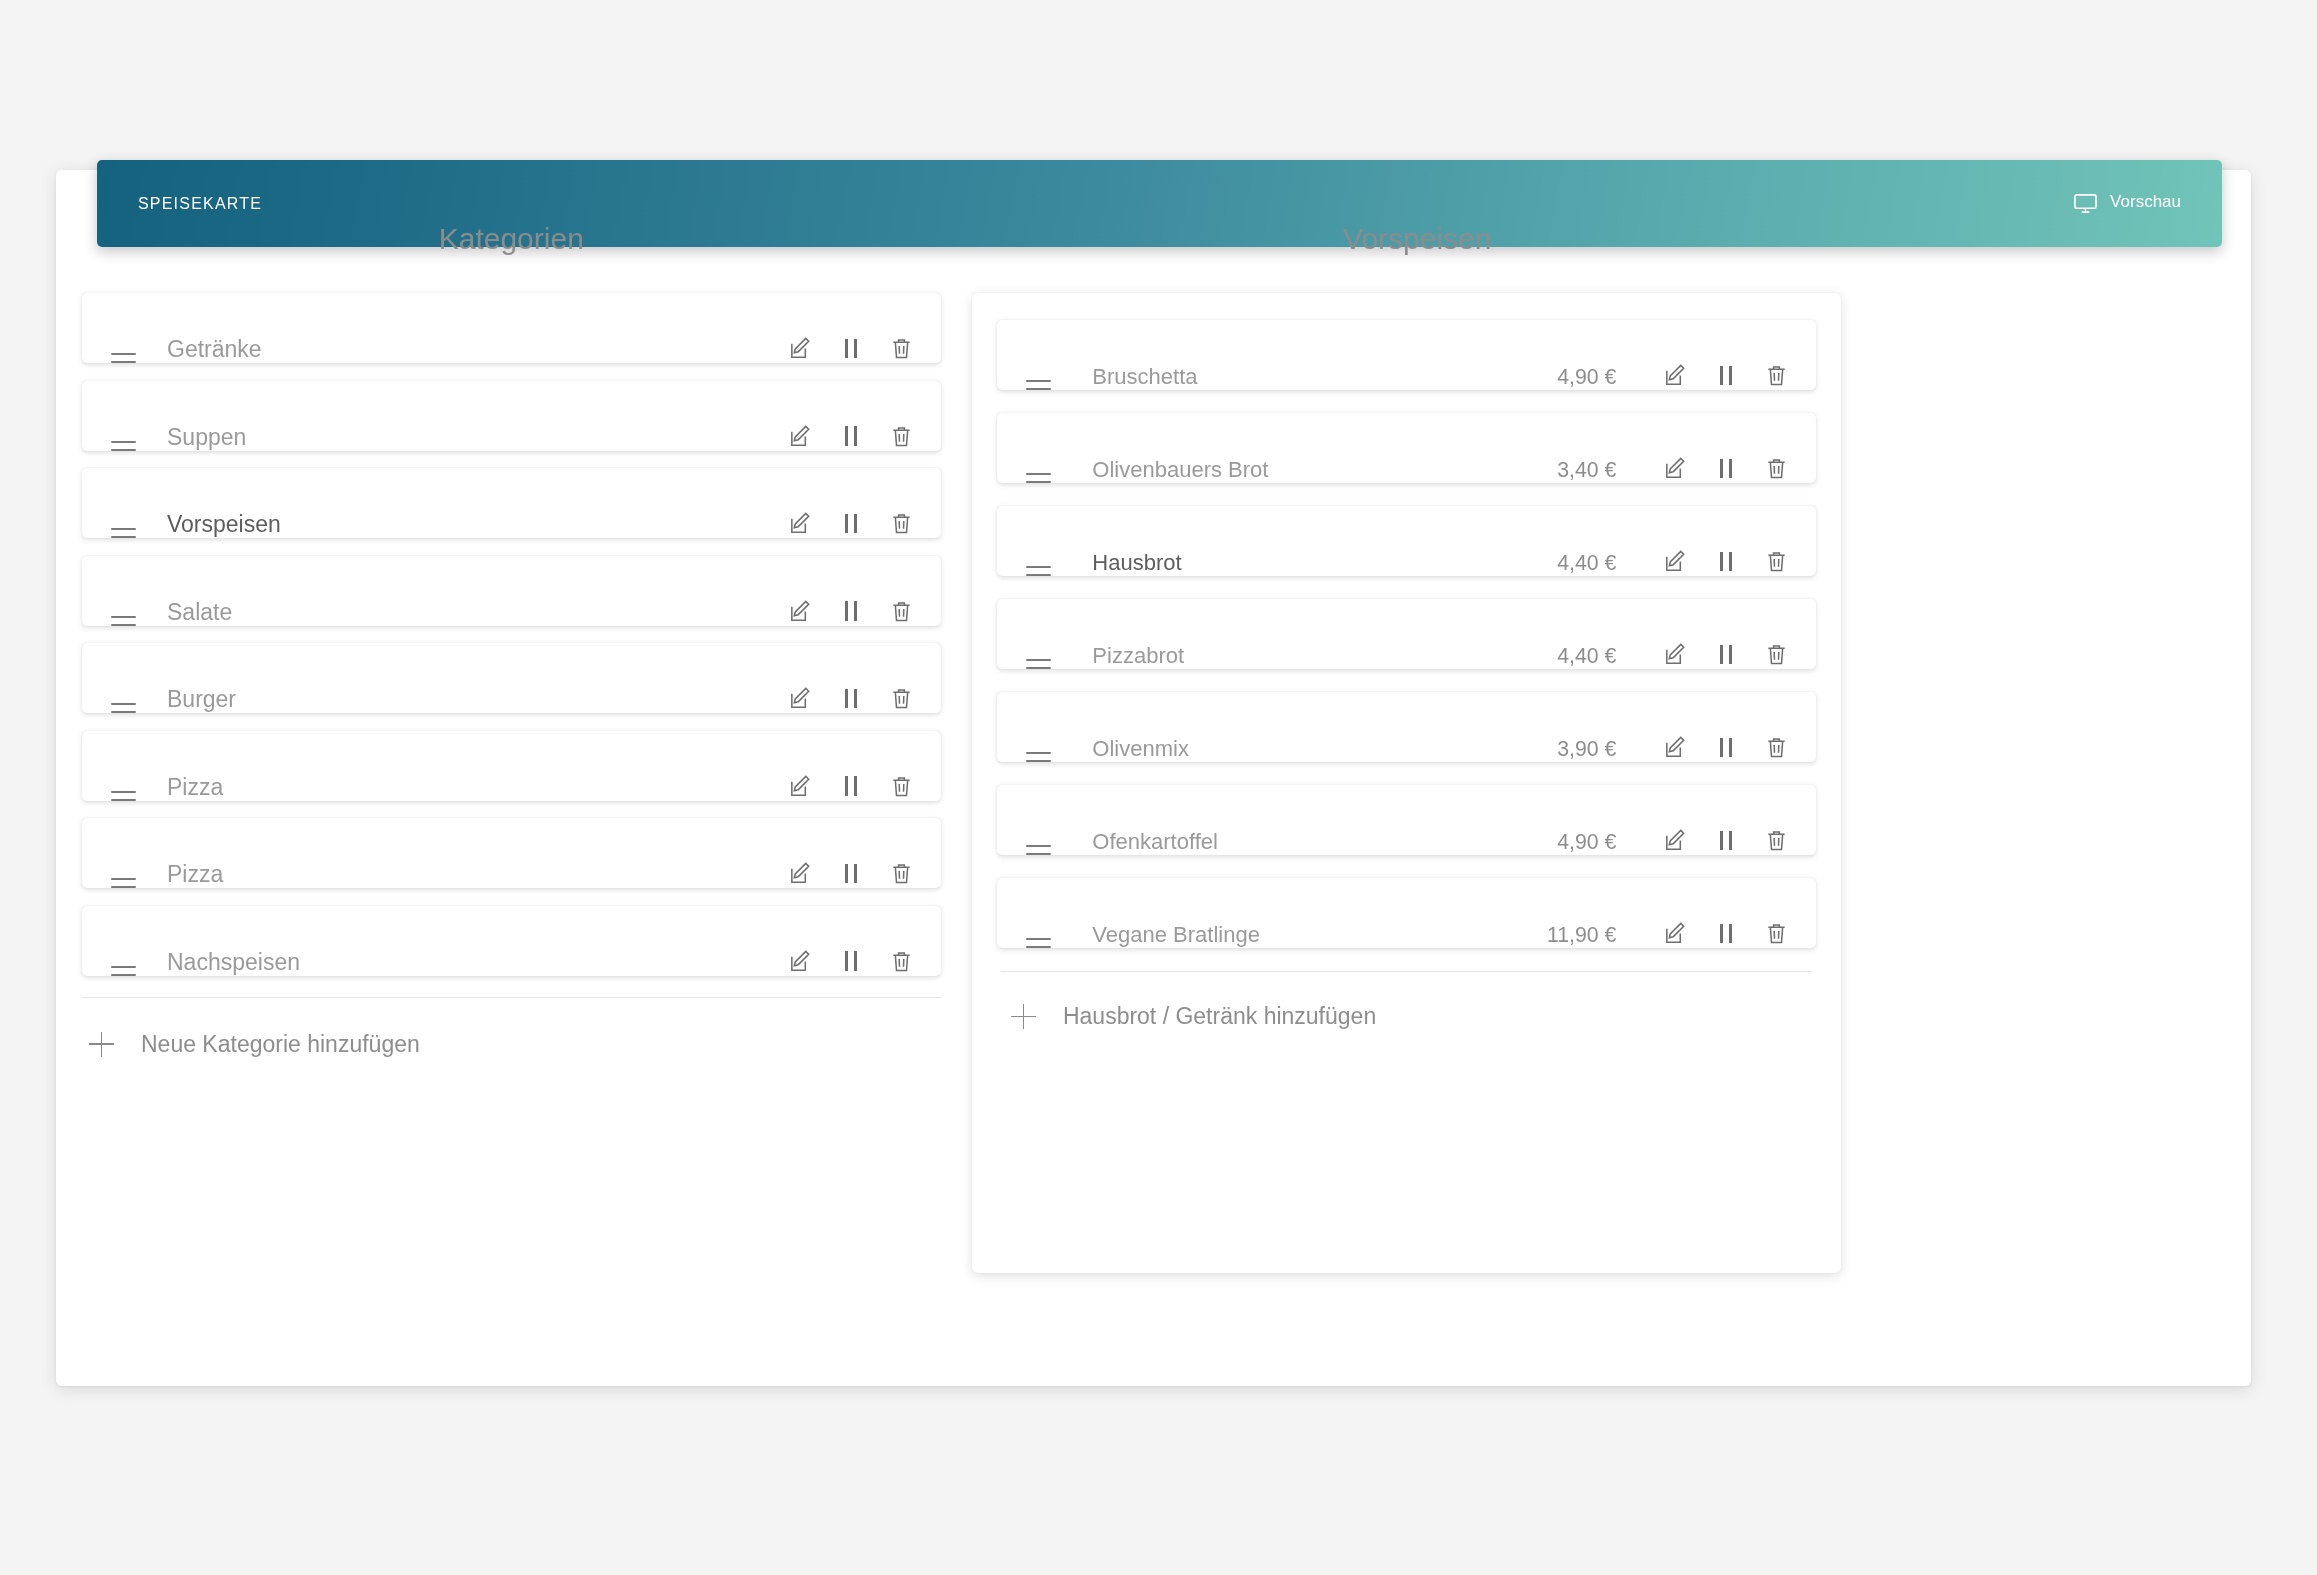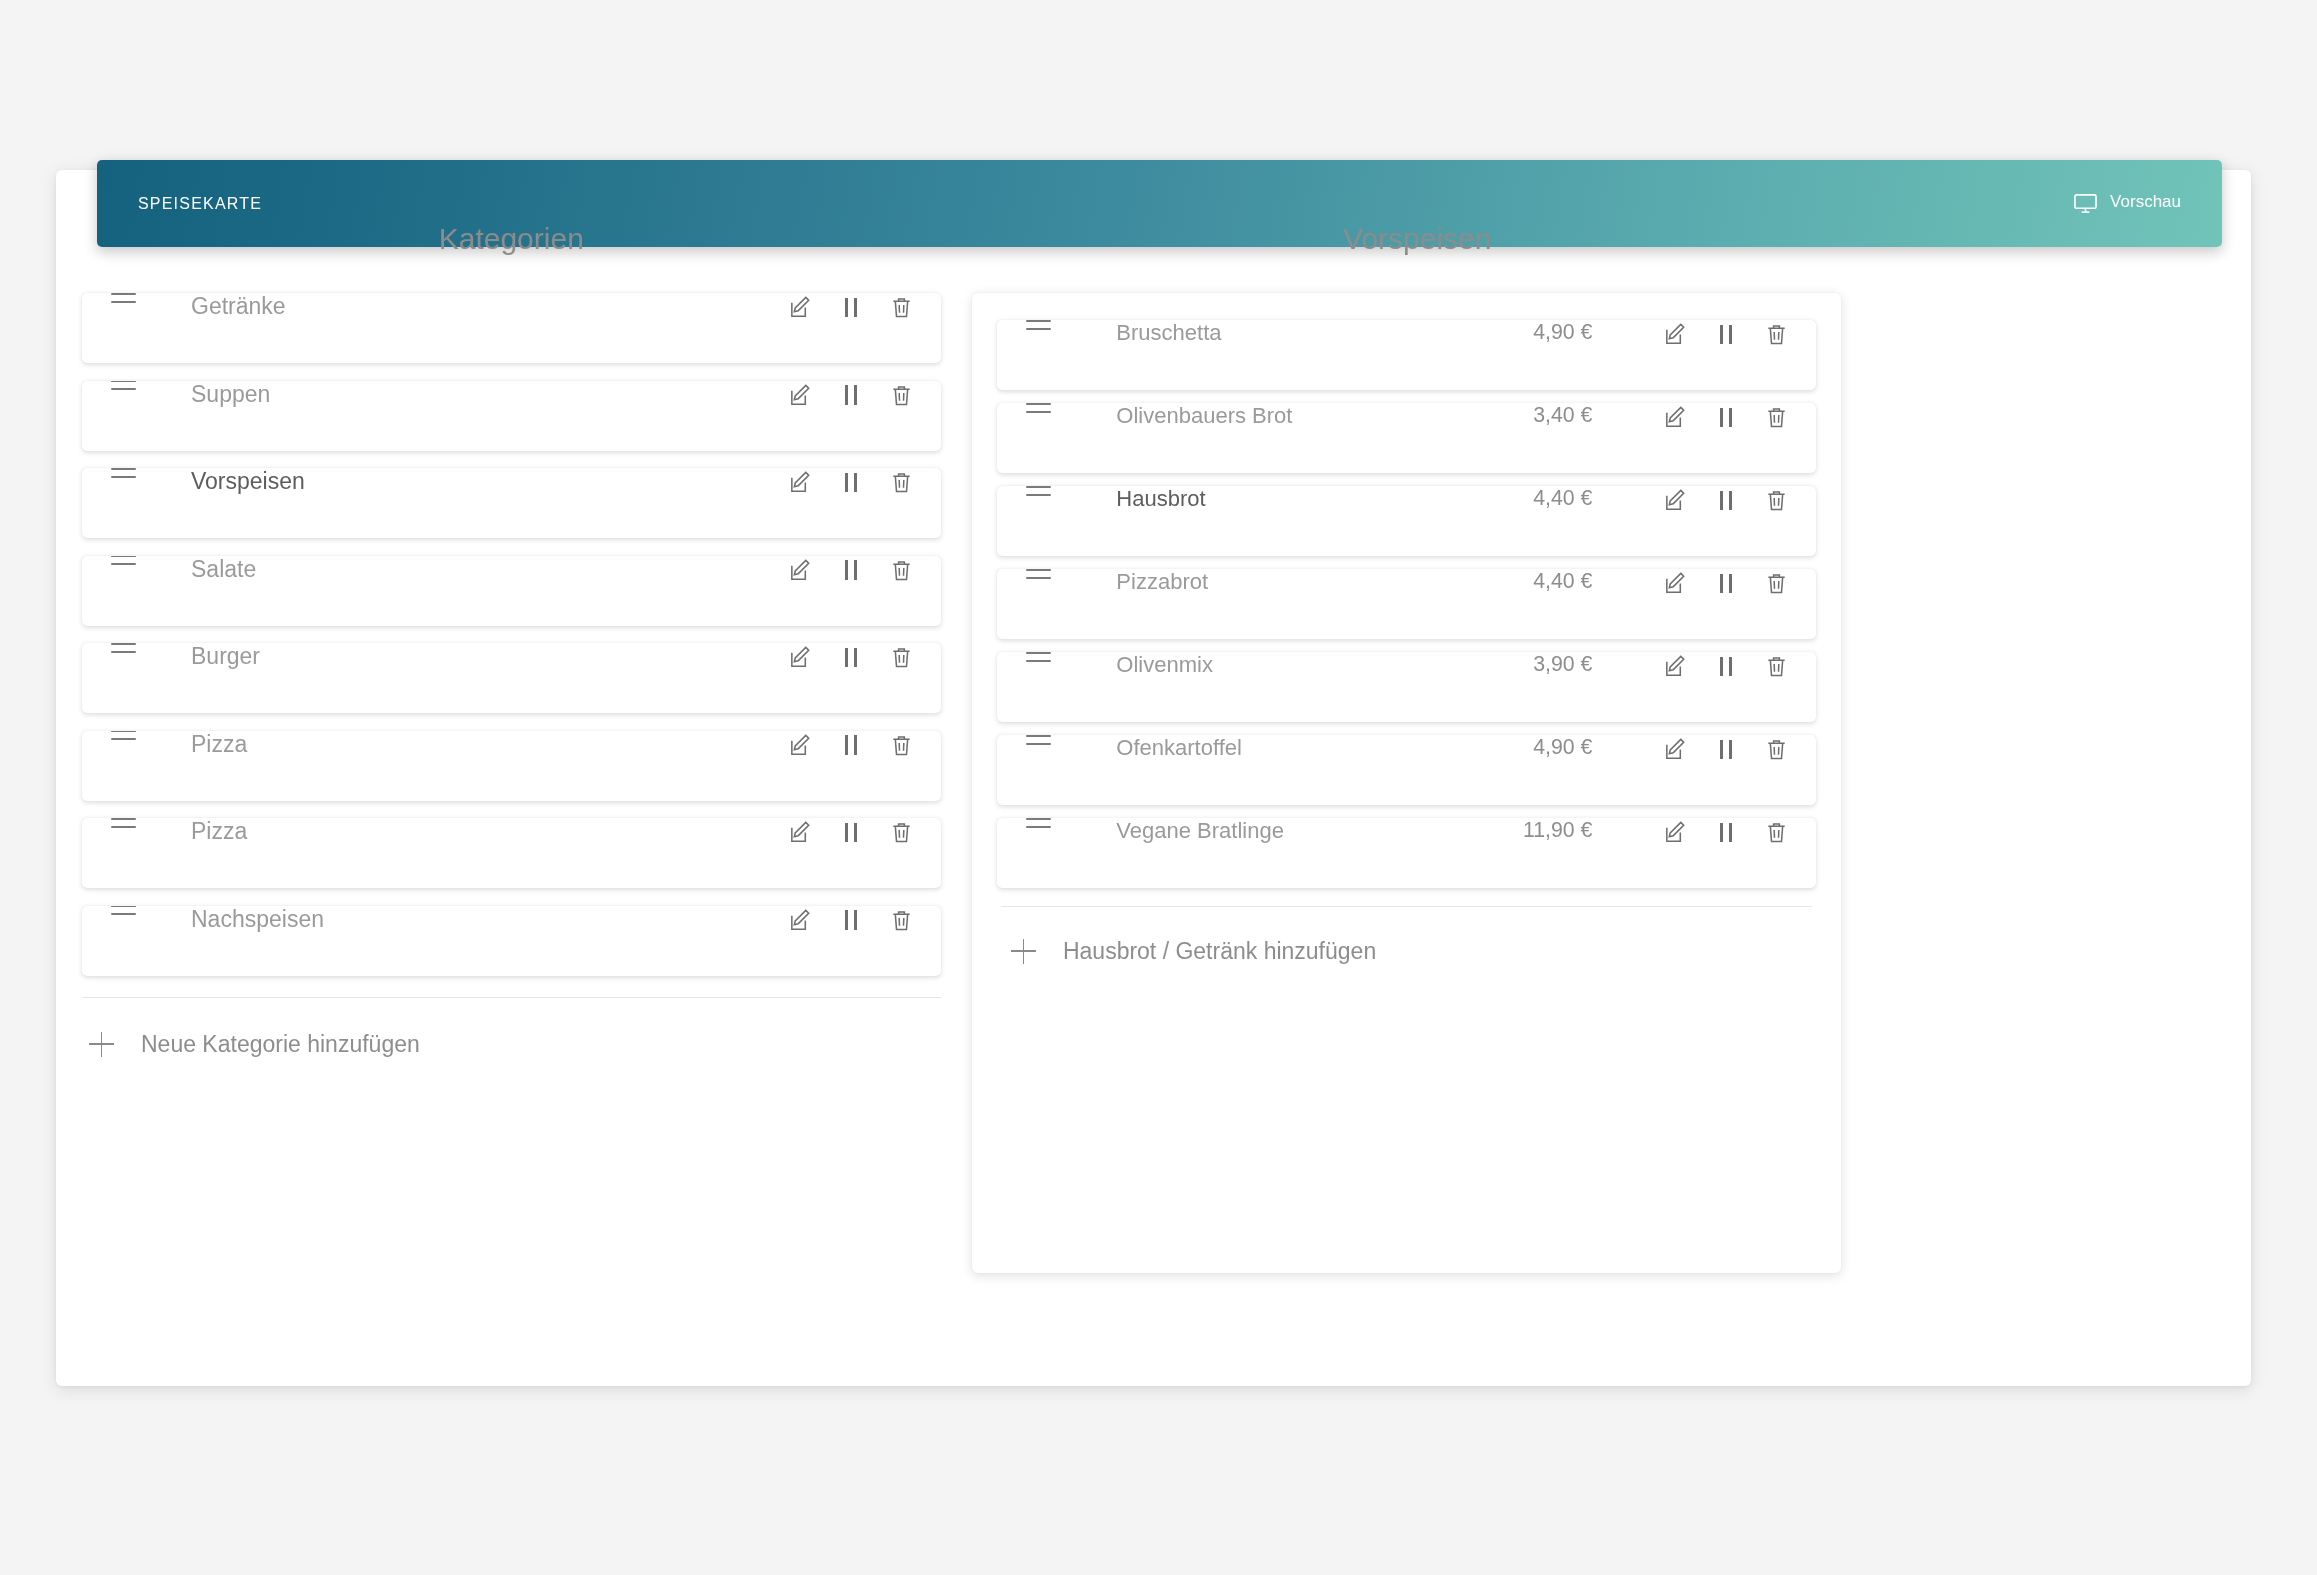--- a/index.html
+++ b/index.html
@@ -95,24 +95,23 @@
   .left-list {
     padding: 0 26px 0 26px;
   }
 
   .row-card {
     background: #ffffff;
     border-radius: 4.9px;
     box-shadow: 0 1.9px 5.8px rgba(0,0,0,0.13), 0 0 1px rgba(0,0,0,0.10);
     height: 70px;
     display: flex;
-    align-items: flex-start;
+    align-items: flex-end;
     padding: 0 25px 0 29px;
     margin-bottom: 17.5px;
-    gap: 24px;
   }
 
   .drag-handle {
     width: 29px;
     flex: 0 0 29px;
     display: flex;
     flex-direction: column;
     justify-content: center;
     gap: 5.8px;
     cursor: grab;
@@ -205,21 +204,21 @@
     margin: 0 27px 0 5.8px;
     background: #ffffff;
     border-radius: 5.8px;
     box-shadow: 0 2.9px 11.6px rgba(0,0,0,0.12), 0 0 1.9px rgba(0,0,0,0.07);
     padding: 27px 25px 45px 25px;
     min-height: 980px;
   }
 
   .right-list .row-card {
     height: 70px;
-    margin-bottom: 13px;
+    margin-bottom: 23px;
     padding: 0 25px 0 29px;
   }
   .right-list .row-label { padding-left: 37px; font-size: 22px; }
 
   .right-panel .add-divider { margin: 17.5px 3.9px 0 3.9px; }
   .right-panel .add-row { padding: 31px 3.9px 0 13.6px; }
 </style>
 </head>
 <body>
 

